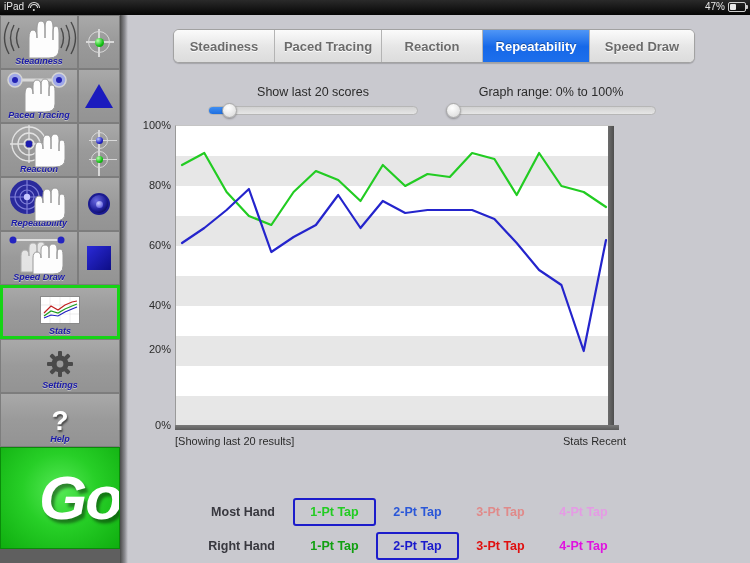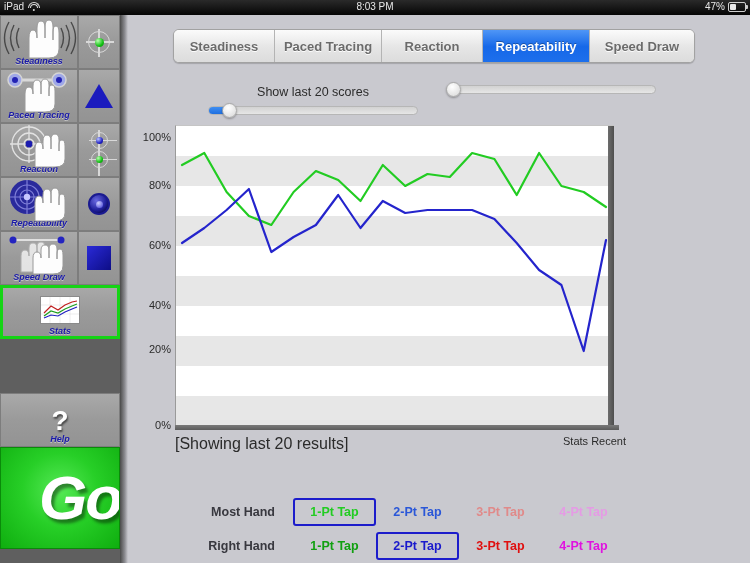--- a/index.html
+++ b/index.html
@@ -103,21 +103,21 @@
   .yaxis{position:absolute;left:-38px;top:0;width:34px;height:300px;}
   .ytick{position:absolute;right:0;font-size:11px;color:#2b2b2b;transform:translateY(-50%);white-space:nowrap;}
   #plot{position:absolute;left:0;top:0;width:438px;height:300px;background:#fff;
     border-left:1px solid #9a9a9a;border-top:1px solid #c5c5c5;overflow:hidden;}
   .band{position:absolute;left:0;width:438px;height:30px;background:#e7e7e7;}
   #plot svg{position:absolute;left:0;top:0;}
   #plot-scroll{position:absolute;right:0;top:-2px;width:6px;height:304px;
     background:linear-gradient(to right,#6d6d6d,#4e4e4e);border-radius:1px;}
   #plot-base{position:absolute;left:0;top:300px;width:444px;height:5px;
     background:linear-gradient(#7a7a7a,#5c5c5c);}
-  .cap-left{position:absolute;left:0;top:310px;font-size:16px;color:#2b2b2b;}
+  .cap-left{position:absolute;left:0;top:310px;font-size:11px;color:#2b2b2b;}
   .cap-right{position:absolute;right:-6px;top:310px;font-size:11px;color:#2b2b2b;}
 
   
   #legend{position:absolute;left:60px;top:480px;width:520px;}
   .lg-row{display:flex;align-items:center;height:34px;}
   .lg-hand{width:105px;text-align:right;padding-right:18px;font-size:12.5px;font-weight:bold;
     color:#38383f;box-sizing:border-box;}
   .lg-cell{width:83px;text-align:center;font-size:12.5px;font-weight:bold;
     padding:5px 0;box-sizing:border-box;border:2px solid transparent;border-radius:3px;}
   .lg-cell.sel{border-color:#1c1ccb;}
@@ -129,21 +129,20 @@
 
   <div id="statusbar">
     <div class="sb-left">
       <span>iPad</span>
       <span class="wifi">
           <i></i>
           <i></i>
           <i></i>
         </span>
     </div>
-    <div class="sb-mid">8:03 PM</div>
     <div class="sb-right">
       <span>47%</span>
       <span class="batt">
           <span></span>
         </span>
     </div>
   </div>
 
   <div id="frame">
 
@@ -261,20 +260,35 @@
               <line x1="0" y1="17" x2="38" y2="17"></line>
           </g>
           <polyline points="3,16 10,9 17,13 24,8 31,5 36,4" fill="none" stroke="#c02020" stroke-width="1.2"></polyline>
           <polyline points="3,19 10,14 17,16 24,12 31,9 36,7" fill="none" stroke="#20a020" stroke-width="1.2"></polyline>
           <polyline points="3,21 10,18 17,19 24,15 31,12 36,10" fill="none" stroke="#2020c0" stroke-width="1.2"></polyline>
         </svg>
         <span class="lbl">Stats</span>
       </div>
     </div>
 
+    <div class="side-row" style="top:324px">
+      <div class="side-btn side-wide" style="height:54px">
+        <svg class="gear" viewBox="0 0 26 26" style="margin-bottom:3px">
+          <g fill="#4a4a4a">
+            <circle cx="13" cy="13" r="8.5"></circle>
+            <rect x="11" y="0" width="4" height="26" rx="1"></rect>
+            <rect x="0" y="11" width="26" height="4" rx="1"></rect>
+            <rect x="11" y="0" width="4" height="26" rx="1" transform="rotate(45 13 13)"></rect>
+            <rect x="11" y="0" width="4" height="26" rx="1" transform="rotate(-45 13 13)"></rect>
+          </g>
+          <circle cx="13" cy="13" r="3.4" fill="#9a9a9a"></circle>
+        </svg>
+        <span class="lbl">Settings</span>
+      </div>
+    </div>
 
     <div class="side-row" style="top:378px">
       <div class="side-btn side-wide" style="height:54px">
         <span class="qmark">?</span>
         <span class="lbl">Help</span>
       </div>
     </div>
 
     <div class="side-row" style="top:432px">
       <div class="side-btn go-btn">
@@ -294,29 +308,30 @@
 
       <div class="sl-wrap" style="left:80px;width:210px">
         <div class="sl-cap">Show last 20 scores</div>
         <div class="sl-track">
           <div class="sl-fill" style="width:10%"></div>
           <div class="sl-thumb" style="left:10%"></div>
         </div>
       </div>
 
       <div class="sl-wrap" style="left:318px;width:210px">
+        <div class="sl-cap">Graph range: 0% to 100%</div>
         <div class="sl-track">
           <div class="sl-fill" style="width:0%"></div>
           <div class="sl-thumb" style="left:3%"></div>
         </div>
       </div>
 
       <div id="chart-box">
         <div class="yaxis">
-          <div class="ytick" style="top:12px">100%</div>
+          <div class="ytick" style="top:0px">100%</div>
           <div class="ytick" style="top:60px">80%</div>
           <div class="ytick" style="top:120px">60%</div>
           <div class="ytick" style="top:180px">40%</div>
           <div class="ytick" style="top:224px">20%</div>
           <div class="ytick" style="top:300px">0%</div>
         </div>
 
         <div id="plot">
           <div class="band" style="top:30px"></div>
           <div class="band" style="top:90px"></div>

